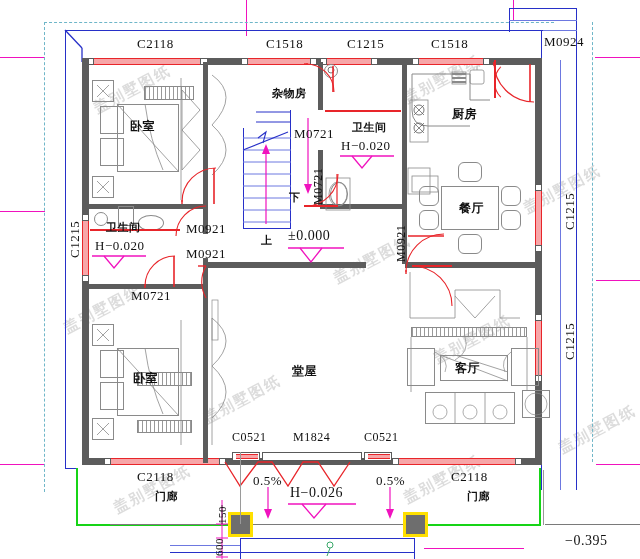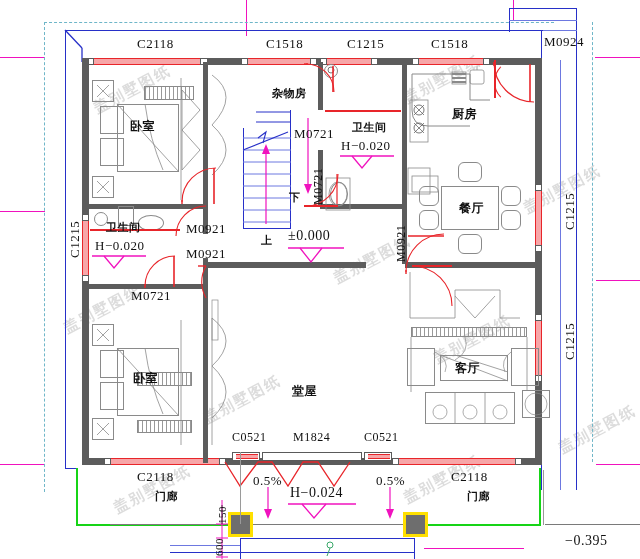--- a/index.html
+++ b/index.html
@@ -378,21 +378,21 @@
 
   <div class="lbl cn" style="left:130px;top:118px;">卧室</div>
   <div class="lbl cn" style="left:133px;top:370px;">卧室</div>
   <div class="lbl cn-sm" style="left:272px;top:86px;">杂物房</div>
   <div class="lbl cn-sm" style="left:352px;top:120px;">卫生间</div>
   <div class="lbl code" style="left:341px;top:138px;font-size:13px;">H−0.020</div>
   <div class="lbl cn-sm" style="left:106px;top:220px;">卫生间</div>
   <div class="lbl code" style="left:95px;top:238px;font-size:13px;">H−0.020</div>
   <div class="lbl cn" style="left:452px;top:106px;">厨房</div>
   <div class="lbl cn" style="left:459px;top:200px;">餐厅</div>
-  <div class="lbl cn" style="left:292px;top:363px;margin-top:20px;">堂屋</div>
+  <div class="lbl cn" style="left:292px;top:363px;">堂屋</div>
   <div class="lbl cn" style="left:455px;top:360px;font-family:Liberation Serif, serif;">客厅</div>
   <div class="lbl cn-sm" style="left:155px;top:489px;">门廊</div>
   <div class="lbl cn-sm" style="left:467px;top:489px;">门廊</div>
 
   <div class="lbl code" style="left:137px;top:36px;">C2118</div>
   <div class="lbl code" style="left:266px;top:36px;">C1518</div>
   <div class="lbl code" style="left:347px;top:36px;">C1215</div>
   <div class="lbl code" style="left:431px;top:36px;">C1518</div>
   <div class="lbl code" style="left:508px;top:34px;margin-left:36px;">M0924</div>
 
@@ -407,18 +407,18 @@
   <div class="lbl code" style="left:562px;top:360px;transform:rotate(-90deg);transform-origin:0 0;">C1215</div>
 
   <div class="lbl code" style="left:294px;top:126px;">M0721</div>
   <div class="lbl code" style="left:311px;top:205px;transform:rotate(-90deg);transform-origin:0 0;font-size:12px;">M0721</div>
   <div class="lbl code" style="left:186px;top:221px;">M0921</div>
   <div class="lbl code" style="left:186px;top:246px;">M0921</div>
   <div class="lbl code" style="left:394px;top:262px;transform:rotate(-90deg);transform-origin:0 0;font-size:12px;">M0921</div>
   <div class="lbl code" style="left:131px;top:288px;">M0721</div>
 
   <div class="lbl code" style="left:288px;top:228px;font-size:14px;">±0.000</div>
-  <div class="lbl code" style="left:290px;top:485px;font-size:14px;">H−0.024</div>
+  <div class="lbl code" style="left:290px;top:485px;font-size:14px;">H−0.026</div>
   <div class="lbl code" style="left:565px;top:533px;font-size:14px;">−0.395</div>
   <div class="lbl code" style="left:253px;top:473px;font-size:13px;">0.5%</div>
   <div class="lbl code" style="left:376px;top:473px;font-size:13px;">0.5%</div>
 
 </div>
 
 </body></html>

